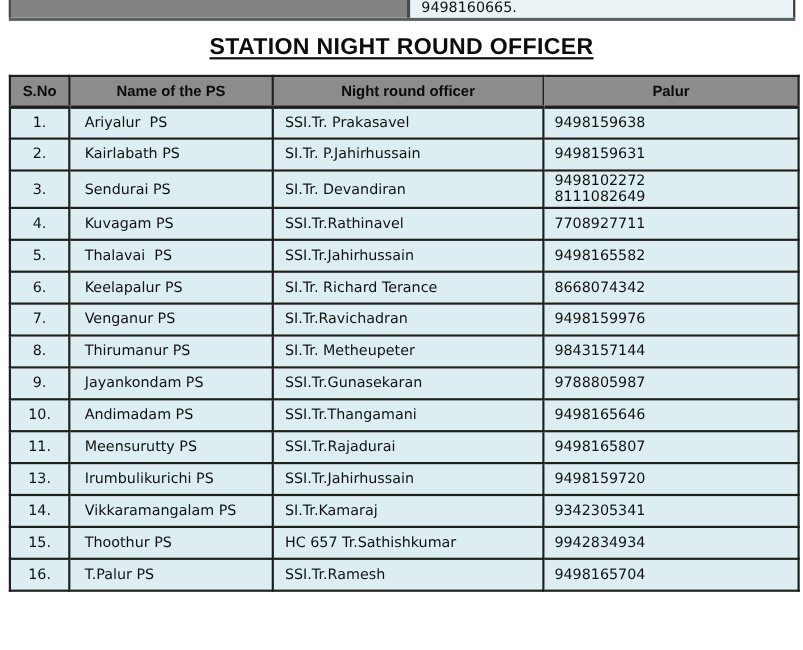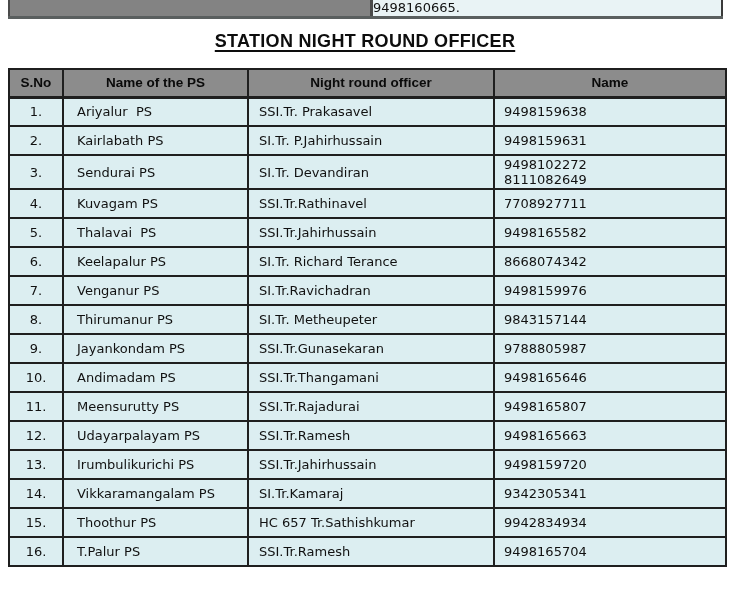--- a/index.html
+++ b/index.html
@@ -22,30 +22,30 @@
     width: 360px; flex: none;
     background: var(--fragment_gray, #838383);
     border-left: 2px solid #4a4a4a;
     border-right: 3px solid #4a4a4a;
   }
   .tf-light {
     flex: 1;
     background: var(--fragment_light, #e9f3f5);
     border-right: 2px solid #3a3a3a;
     font-size: 13px; line-height: 14px;
-    padding: 1px 0 0 0;
+    padding: 1px 0 0 10px;
     white-space: nowrap; overflow: hidden;
   }
 
   
   .title {
     position: absolute; left: 0; top: 31px; width: 730px;
     text-align: center;
     font-family: "Liberation Sans", sans-serif;
-    font-size: 18px; font-weight: bold; letter-spacing: .3px;
+    font-size: 21px; font-weight: bold; letter-spacing: .3px;
     text-decoration: underline;
     text-decoration-thickness: 2px;
     text-underline-offset: 3px;
     color: #0d0d0d;
   }
 
   
   table.roster {
     position: absolute; left: 8px; top: 68px;
     width: 717px;
@@ -113,21 +113,21 @@
       <col class="col-sno">
         <col class="col-ps">
         <col class="col-off">
         <col class="col-cell">
     </colgroup>
     <thead>
       <tr>
         <th>S.No</th>
         <th>Name of the PS</th>
         <th>Night round officer</th>
-        <th>Name</th>
+        <th>Palur</th>
       </tr>
     </thead>
     <tbody>
         <tr>
       <td class="c-sno">1.</td>
       <td class="c-ps">Ariyalur  PS</td>
       <td class="c-off">SSI.Tr. Prakasavel</td>
       <td class="c-cell">9498159638</td>
     </tr>
         <tr>
@@ -185,26 +185,20 @@
       <td class="c-off">SSI.Tr.Thangamani</td>
       <td class="c-cell">9498165646</td>
     </tr>
         <tr>
       <td class="c-sno">11.</td>
       <td class="c-ps">Meensurutty PS</td>
       <td class="c-off">SSI.Tr.Rajadurai</td>
       <td class="c-cell">9498165807</td>
     </tr>
         <tr>
-      <td class="c-sno">12.</td>
-      <td class="c-ps">Udayarpalayam PS</td>
-      <td class="c-off">SSI.Tr.Ramesh</td>
-      <td class="c-cell">9498165663</td>
-    </tr>
-        <tr>
       <td class="c-sno">13.</td>
       <td class="c-ps">Irumbulikurichi PS</td>
       <td class="c-off">SSI.Tr.Jahirhussain</td>
       <td class="c-cell">9498159720</td>
     </tr>
         <tr>
       <td class="c-sno">14.</td>
       <td class="c-ps">Vikkaramangalam PS</td>
       <td class="c-off">SI.Tr.Kamaraj</td>
       <td class="c-cell">9342305341</td>

